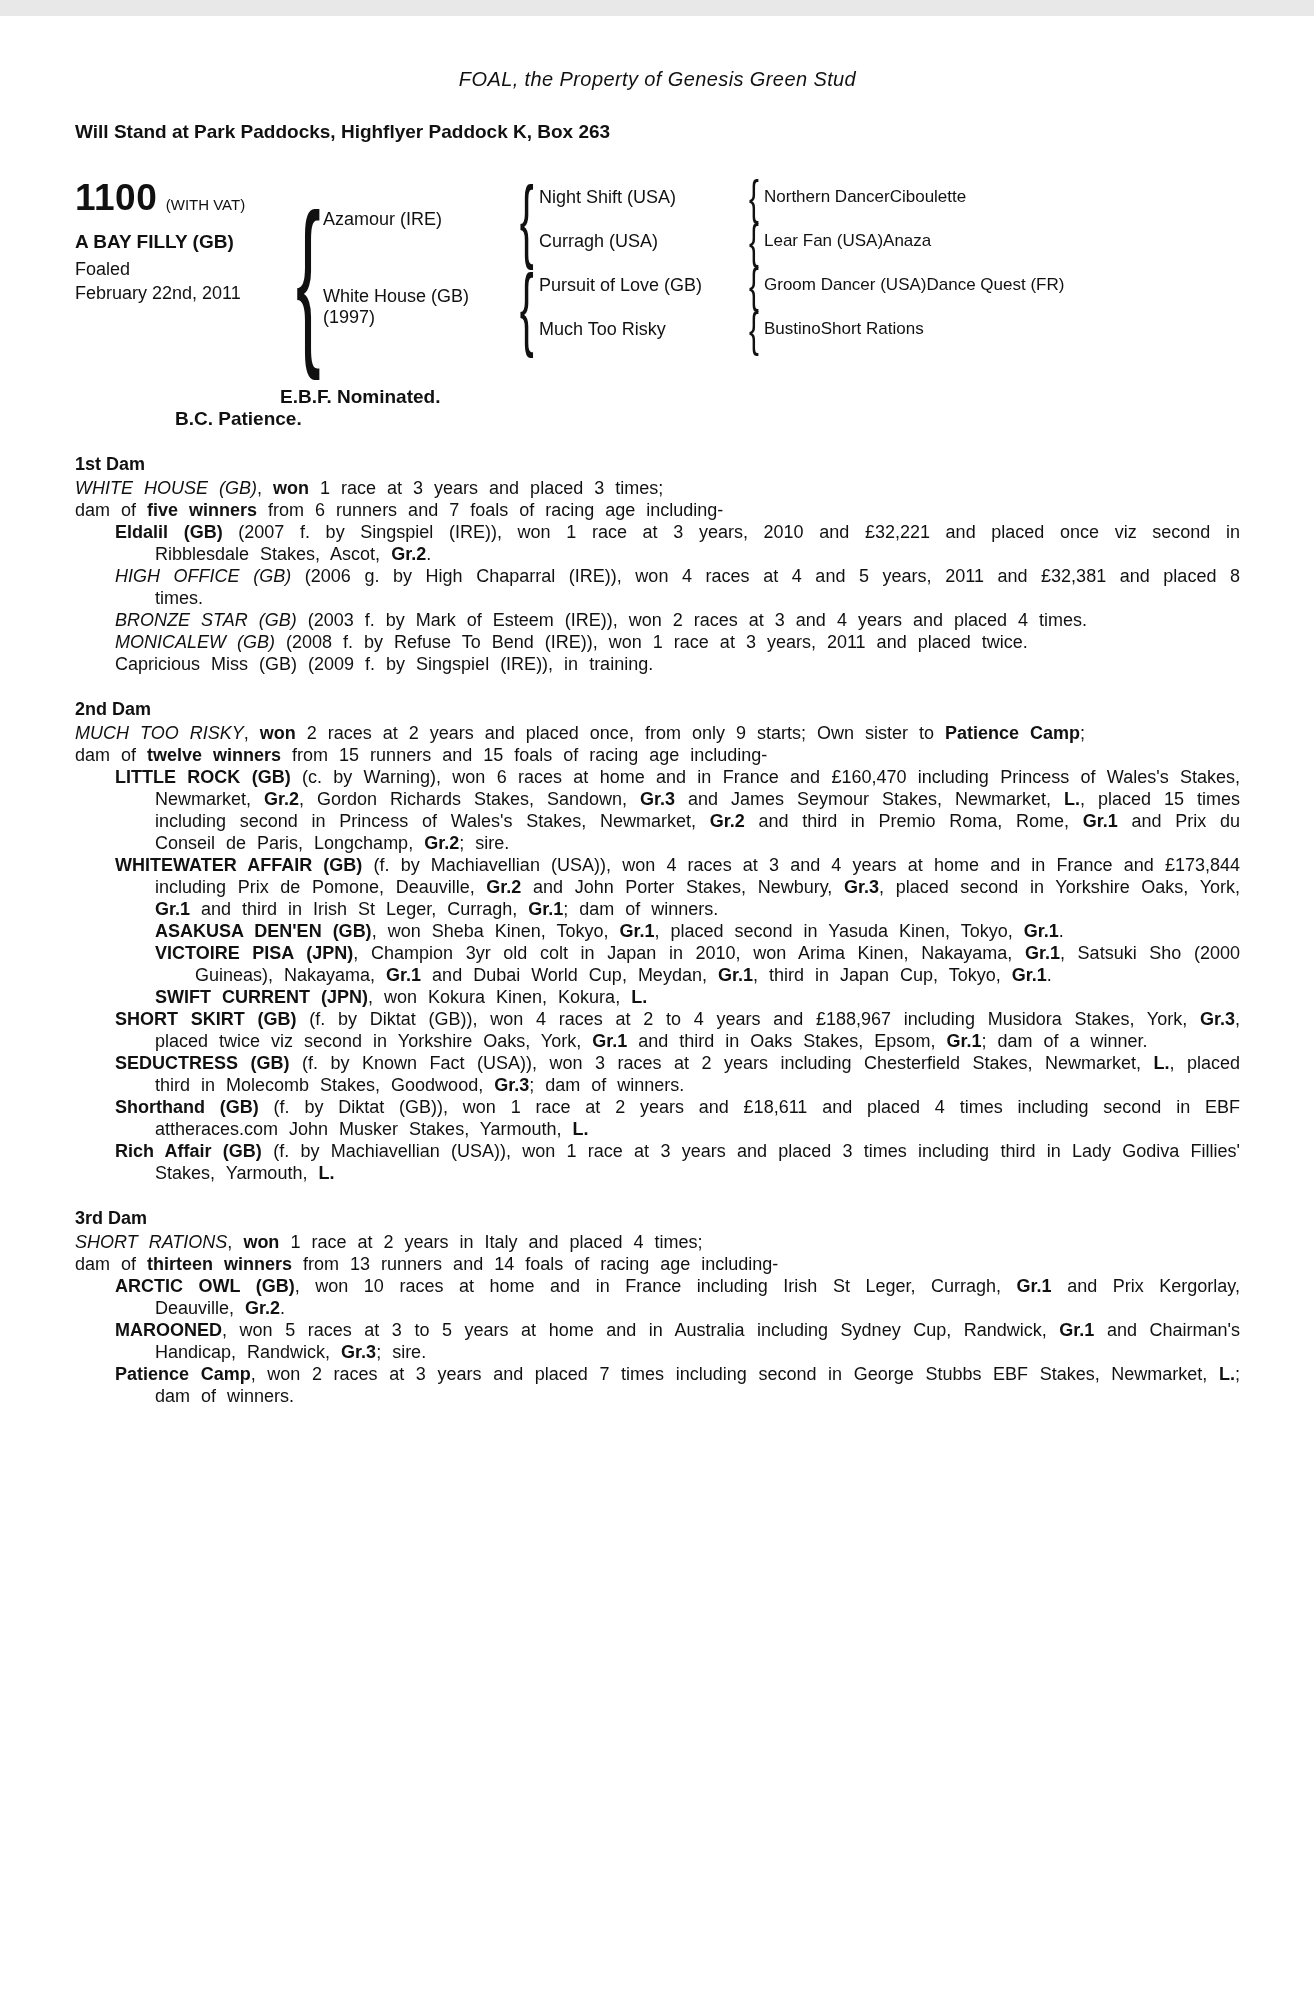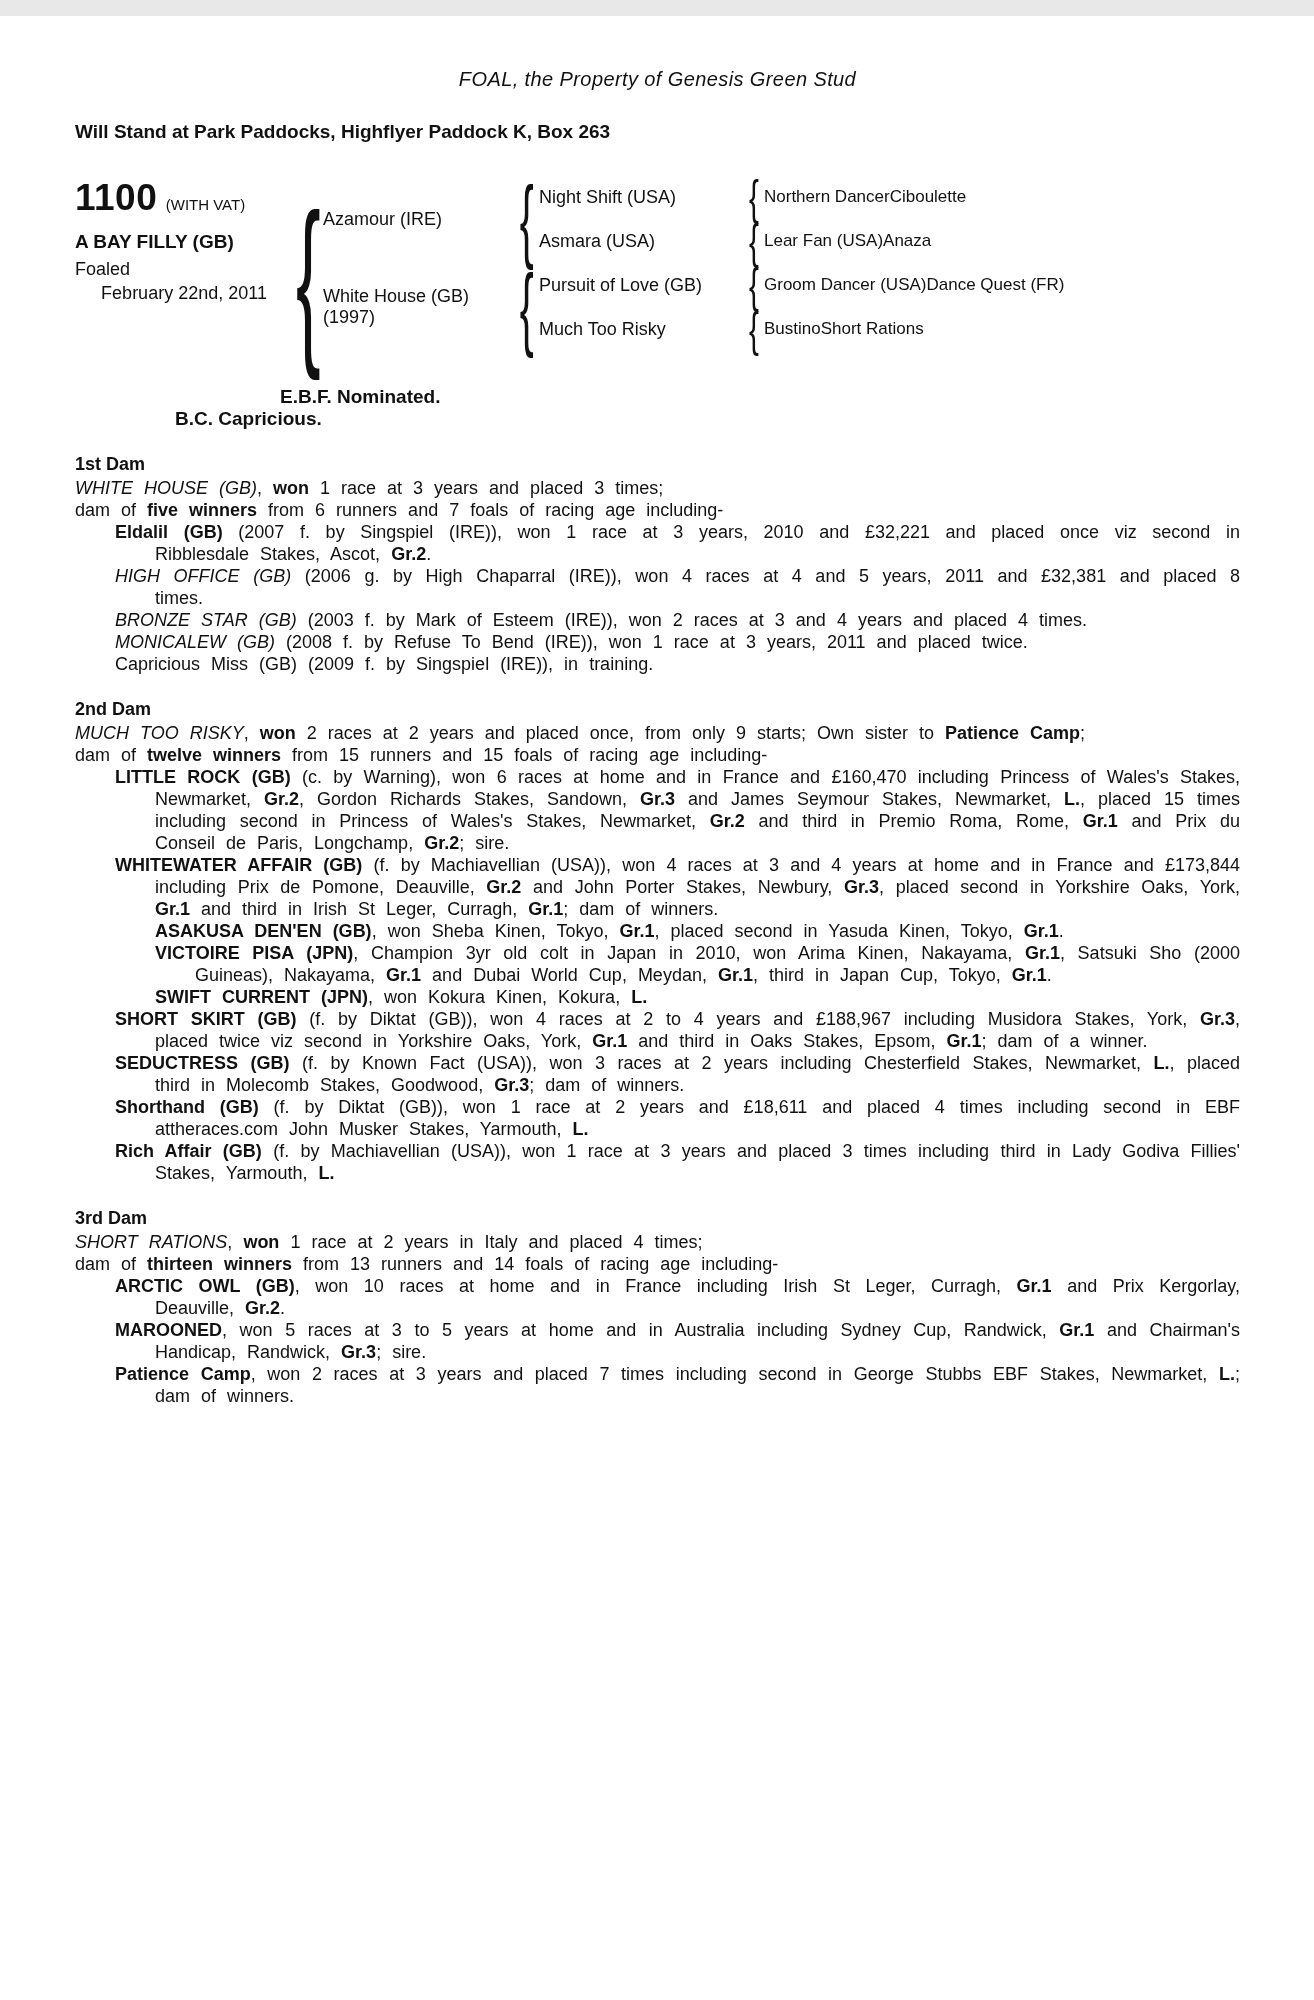--- a/index.html
+++ b/index.html
@@ -14,21 +14,21 @@
   .stand-line { font-weight: bold; font-size: 19px; margin-top: 30px; }
 
   
   .lot-block { display: flex; margin-top: 30px; }
   .lot-left { width: 218px; flex: none; padding-top: 4px; }
   .lot-number-line { white-space: nowrap; }
   .lot-number { font-size: 37px; font-weight: bold; letter-spacing: .5px; }
   .lot-vat { font-size: 15px; margin-left: 4px; }
   .foal-desc { font-weight: bold; font-size: 19px; margin-top: 12px; }
   .foaled { font-size: 18px; margin-top: 6px; }
-  .foaled-date { font-size: 18px; margin-top: 3px; text-align: center; }
+  .foaled-date { font-size: 18px; margin-top: 3px; }
 
   .tree { flex: 1; display: flex; align-items: stretch; padding-top: 2px; }
   .gen1-col { display: flex; flex-direction: column; }
   .g1-block { display: flex; align-items: center; height: 88px; }
   .g1-name { width: 192px; flex: none; font-size: 18px; line-height: 21px; }
   .g2-col { display: flex; flex-direction: column; }
   .g2-block { display: flex; align-items: center; height: 44px; }
   .g2-name { width: 205px; flex: none; font-size: 18px; white-space: nowrap; }
   .g3-col { display: flex; }
   .g3-name { height: 22px; line-height: 22px; font-size: 17px; white-space: nowrap; }
@@ -92,21 +92,21 @@
           <div class="g2-col">
             <div class="g2-block">
               <div class="g2-name">Night Shift (USA)</div>
               <div class="brace small"></div>
               <div class="g3-col">
                 <div class="g3-name">Northern Dancer</div>
                 <div class="g3-name">Ciboulette</div>
               </div>
             </div>
             <div class="g2-block">
-              <div class="g2-name">Asmara (USA)</div>
+              <div class="g2-name">Curragh (USA)</div>
               <div class="brace small"></div>
               <div class="g3-col">
                 <div class="g3-name">Lear Fan (USA)</div>
                 <div class="g3-name">Anaza</div>
               </div>
             </div>
           </div>
         </div>
 
         <div class="g1-block">
@@ -134,21 +134,21 @@
             </div>
           </div>
         </div>
 
       </div>
     </div>
   </div>
 
   <div class="nominated-line">
     <span class="nominated-ebf">E.B.F. Nominated.</span>
-    <span class="nominated-bc">B.C. Capricious.</span>
+    <span class="nominated-bc">B.C. Patience.</span>
   </div>
 
   <div class="body-text">
 
     <section>
       <h3 class="dam-heading">1st Dam</h3>
       <p class="para lvl0"><span class="i">WHITE HOUSE (GB)</span><span>, </span><span class="b">won</span><span> 1 race at 3 years and placed 3 times;</span></p>
       <p class="para lvl0"><span>dam of </span><span class="b">five winners</span><span> from 6 runners and 7 foals of racing age including-</span></p>
       <p class="para lvl1"><span class="b">Eldalil (GB)</span><span> (2007 f. by Singspiel (IRE)), won 1 race at 3 years, 2010 and £32,221 and placed once viz second in Ribblesdale Stakes, Ascot, </span><span class="b">Gr.2</span><span>.</span></p>
       <p class="para lvl1"><span class="i">HIGH OFFICE (GB)</span><span> (2006 g. by High Chaparral (IRE)), won 4 races at 4 and 5 years, 2011 and £32,381 and placed 8 times.</span></p>

